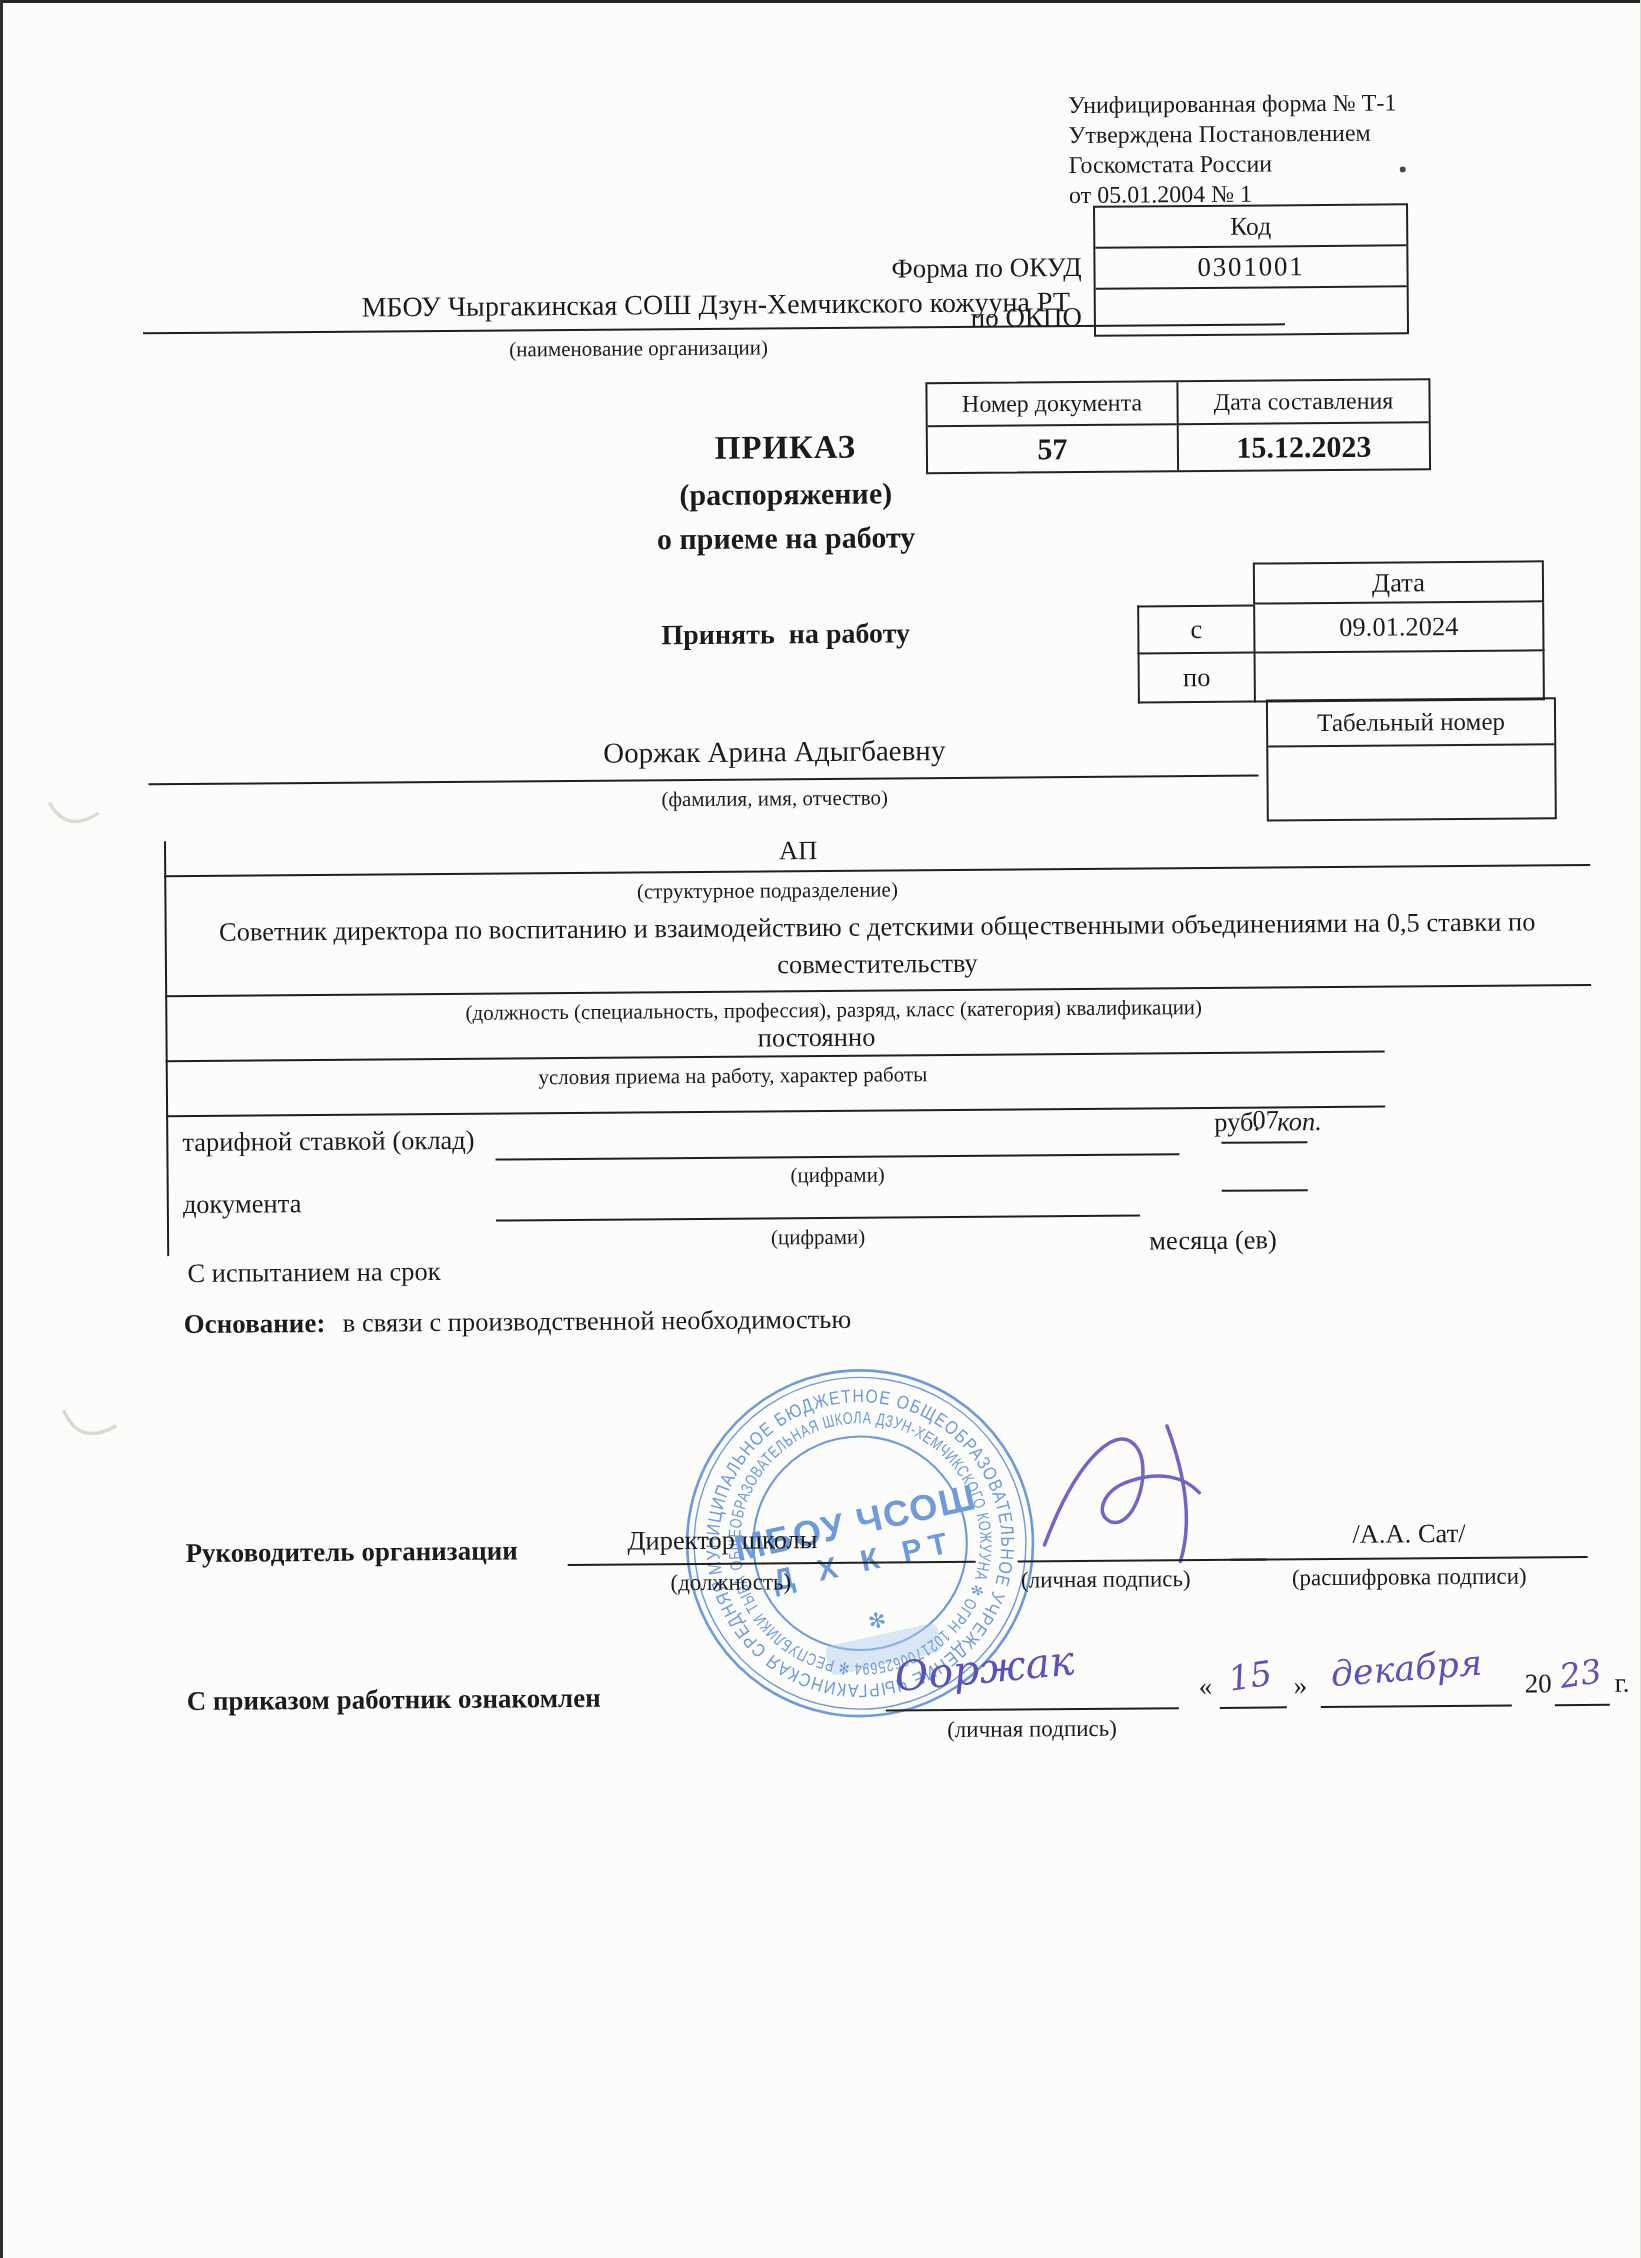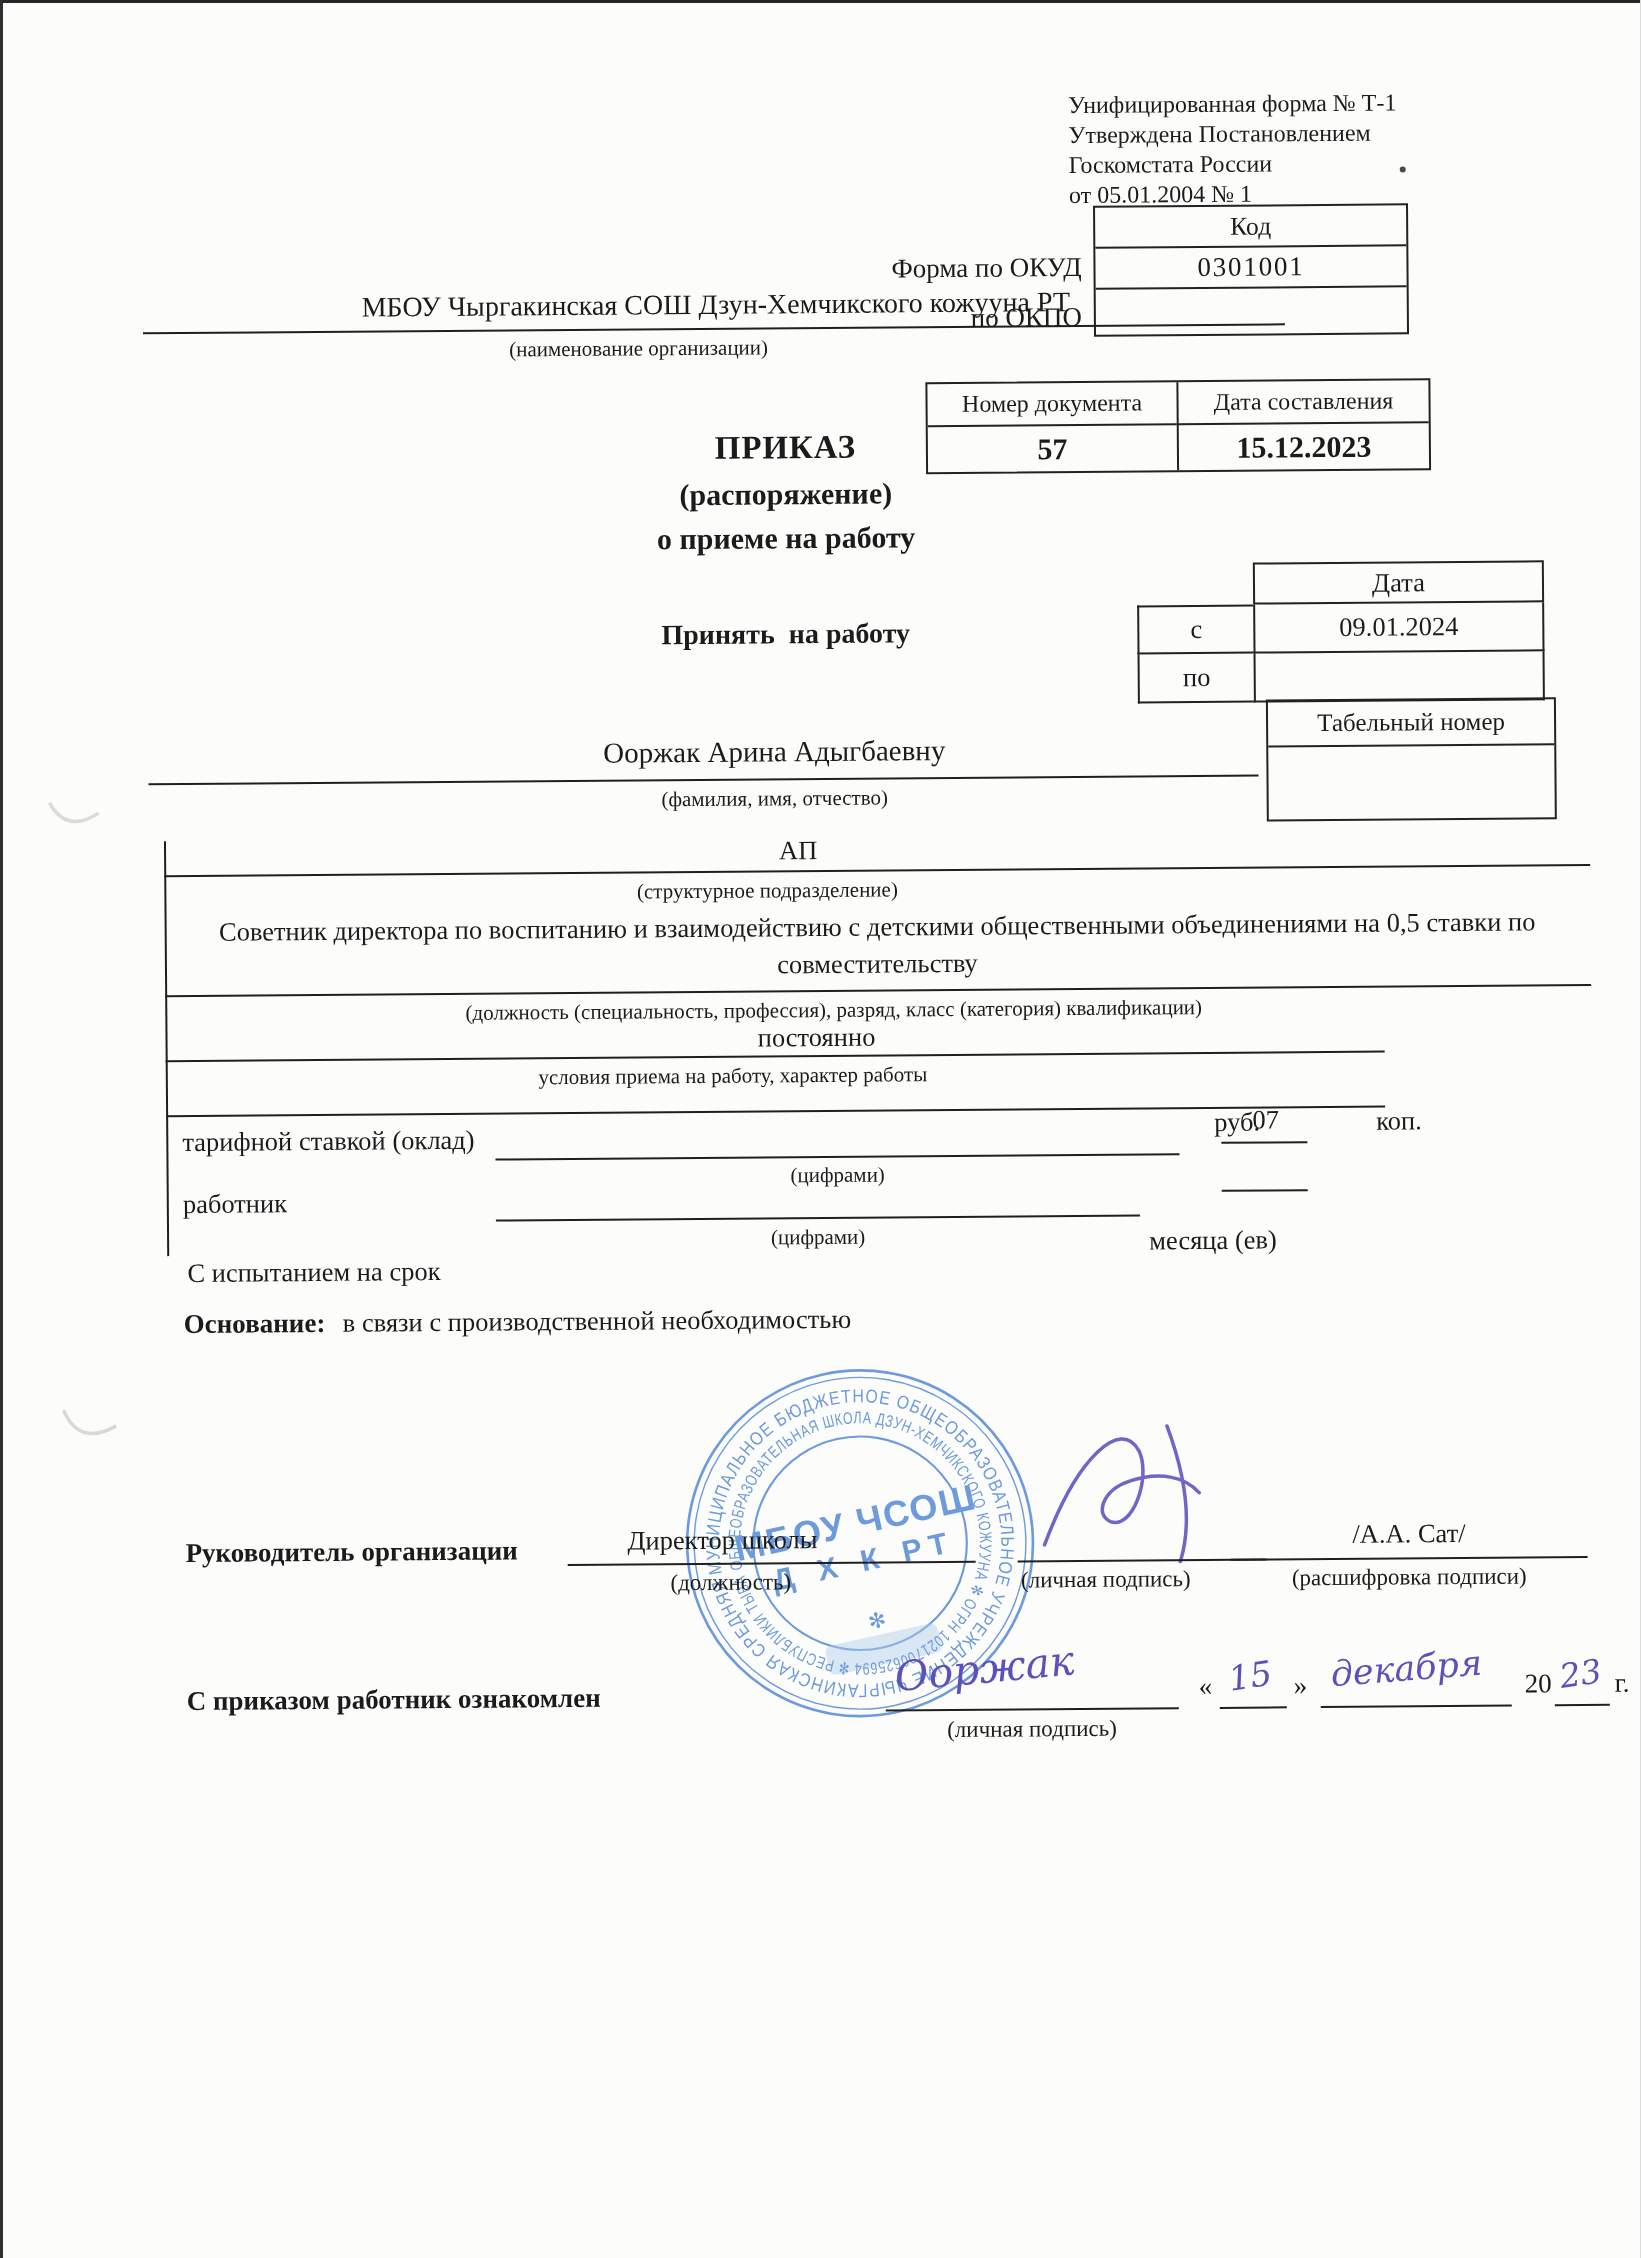--- a/index.html
+++ b/index.html
@@ -108,23 +108,23 @@
     <div class="abs u" style="left:165px;top:1055px;width:1219px;"></div>
     <div class="abs cap ctr" style="left:185px;top:1063px;width:1094px;">условия приема на работу, характер работы</div>
     <div class="abs u" style="left:165px;top:1110px;width:1219px;"></div>
 
     <div class="abs f30" style="left:181px;top:1122px;">тарифной ставкой (оклад)</div>
     <div class="abs u" style="left:494px;top:1156px;width:684px;"></div>
     <div class="abs cap ctr" style="left:494px;top:1163px;width:684px;">(цифрами)</div>
     <div class="abs f30" style="left:1213px;top:1110px;">руб.</div>
     <div class="abs f30 ctr" style="left:1225px;top:1108px;width:79px;">07</div>
     <div class="abs u" style="left:1220px;top:1145px;width:86px;"></div>
-    <div class="abs f30" style="left:1375px;top:1110px;">коп.</div>
+    <div class="abs f30" style="left:1276px;top:1110px;font-style:italic;">коп.</div>
 
-    <div class="abs f30" style="left:181px;top:1184px;">работник</div>
+    <div class="abs f30" style="left:181px;top:1184px;">документа</div>
     <div class="abs u" style="left:494px;top:1217px;width:644px;"></div>
     <div class="abs cap ctr" style="left:494px;top:1225px;width:644px;">(цифрами)</div>
     <div class="abs u" style="left:1220px;top:1193px;width:86px;"></div>
 
     <div class="abs f30" style="left:1147px;top:1228px;">месяца (ев)</div>
     <div class="abs f30" style="left:185px;top:1253px;">С испытанием на срок</div>
 
     <div class="abs" style="left:181px;top:1304px;">
       <span class="f31 b">Основание:</span>
       <span class="f30" style="margin-left:14px;">в связи с производственной необходимостью</span>

